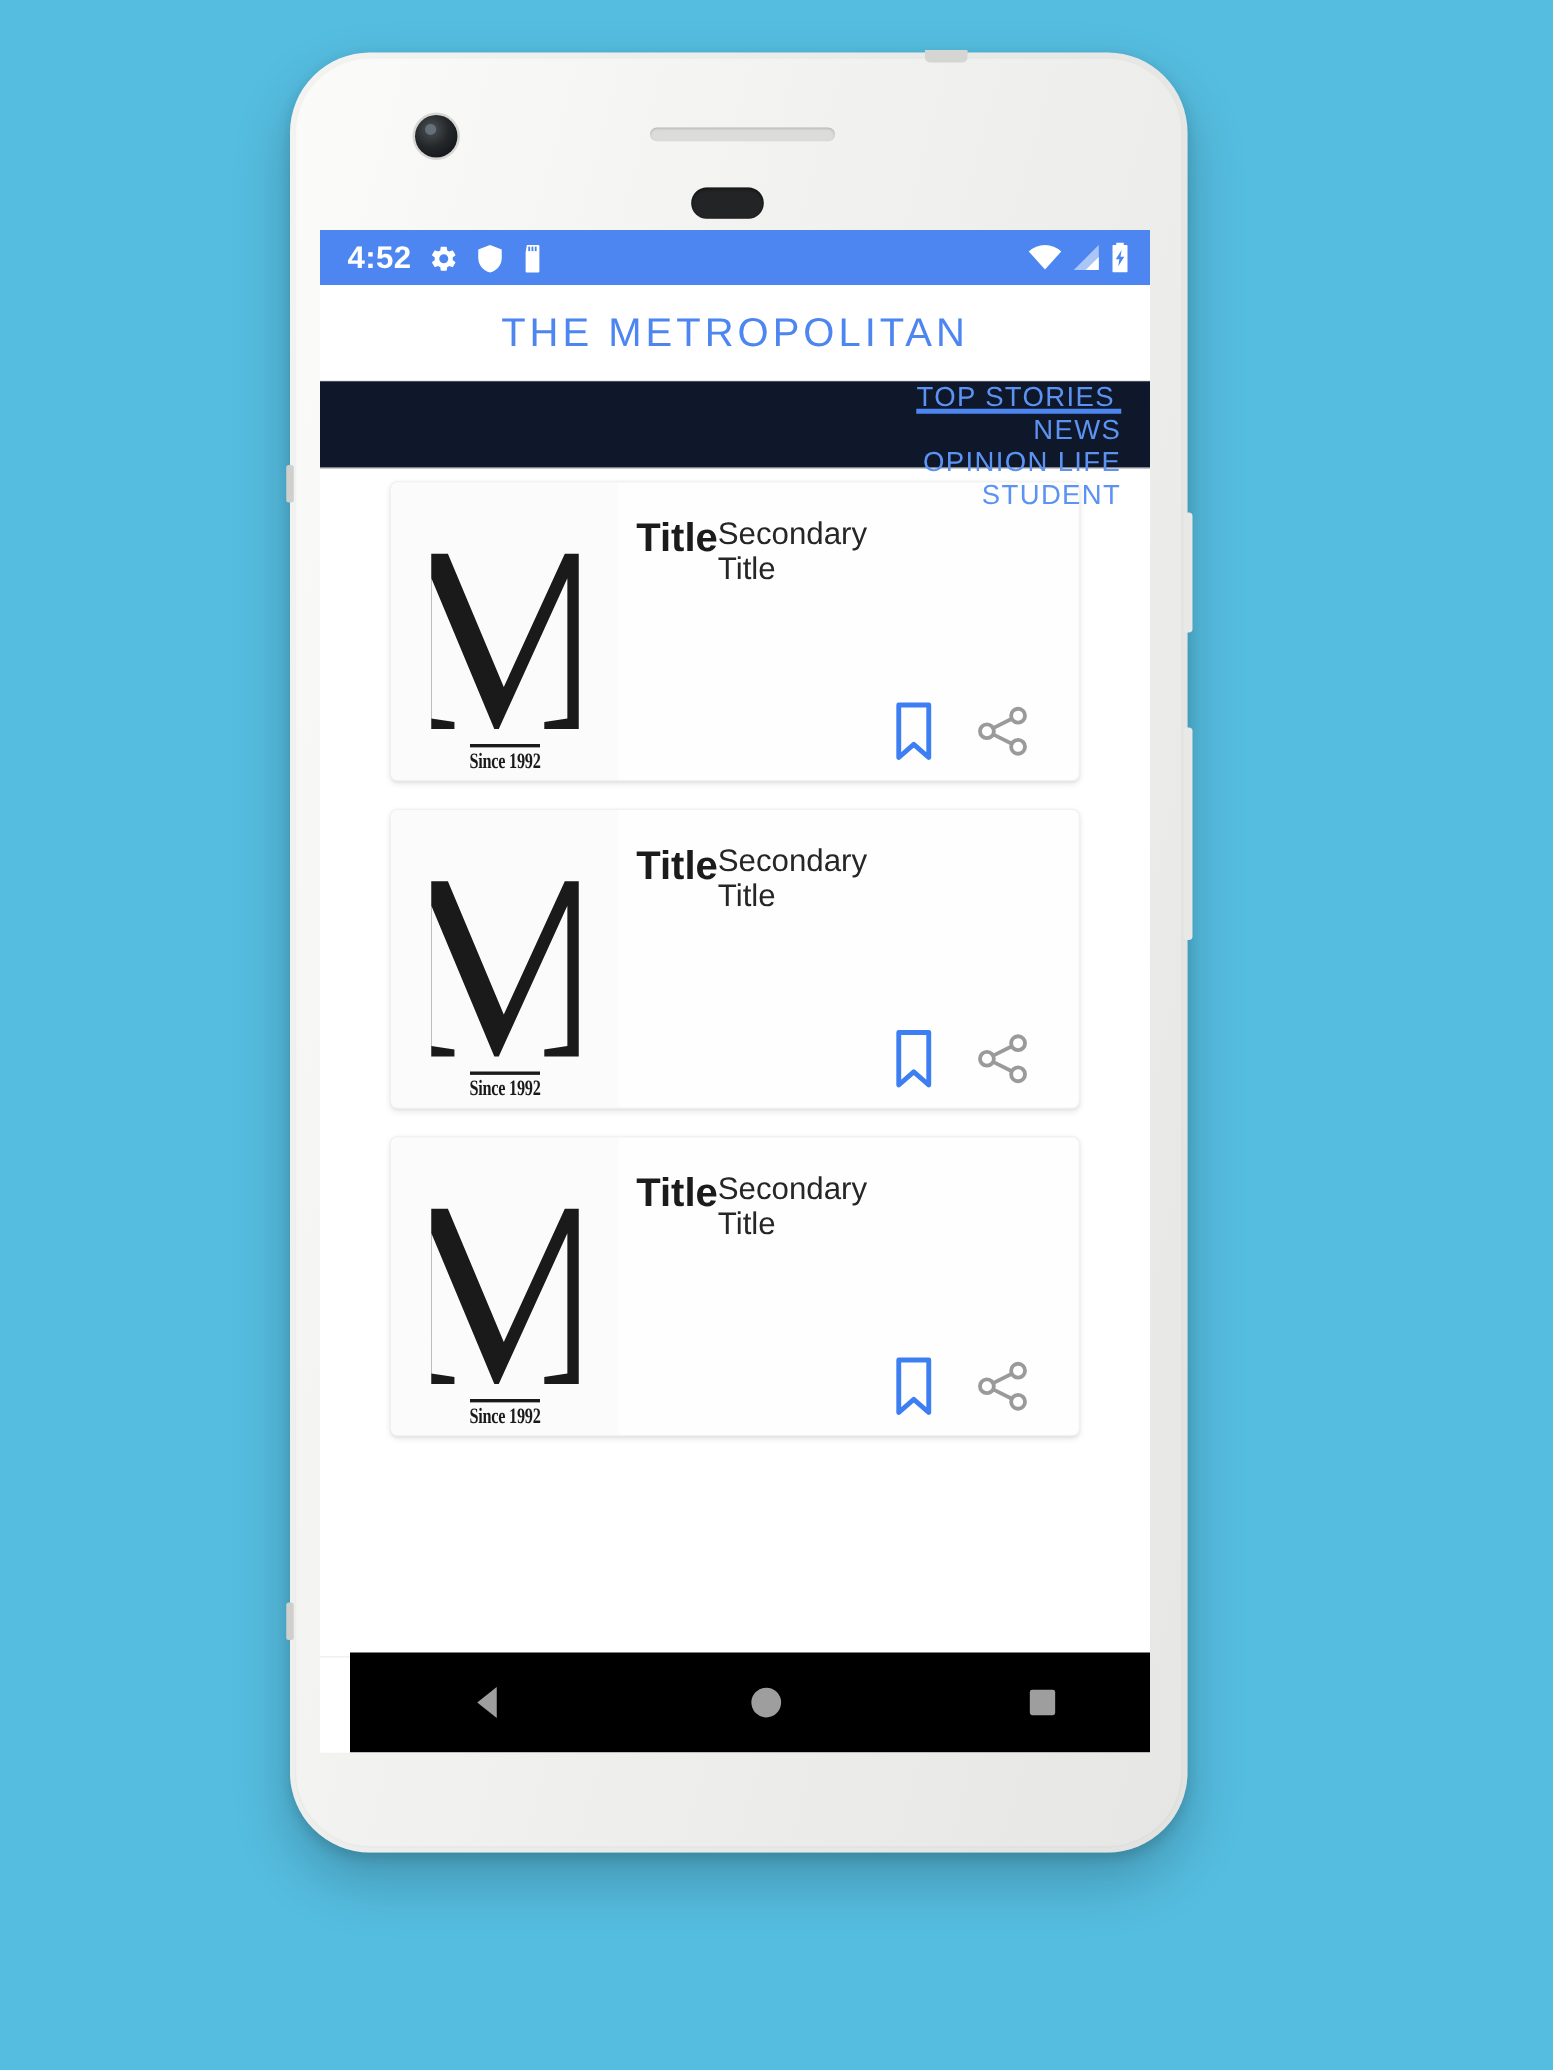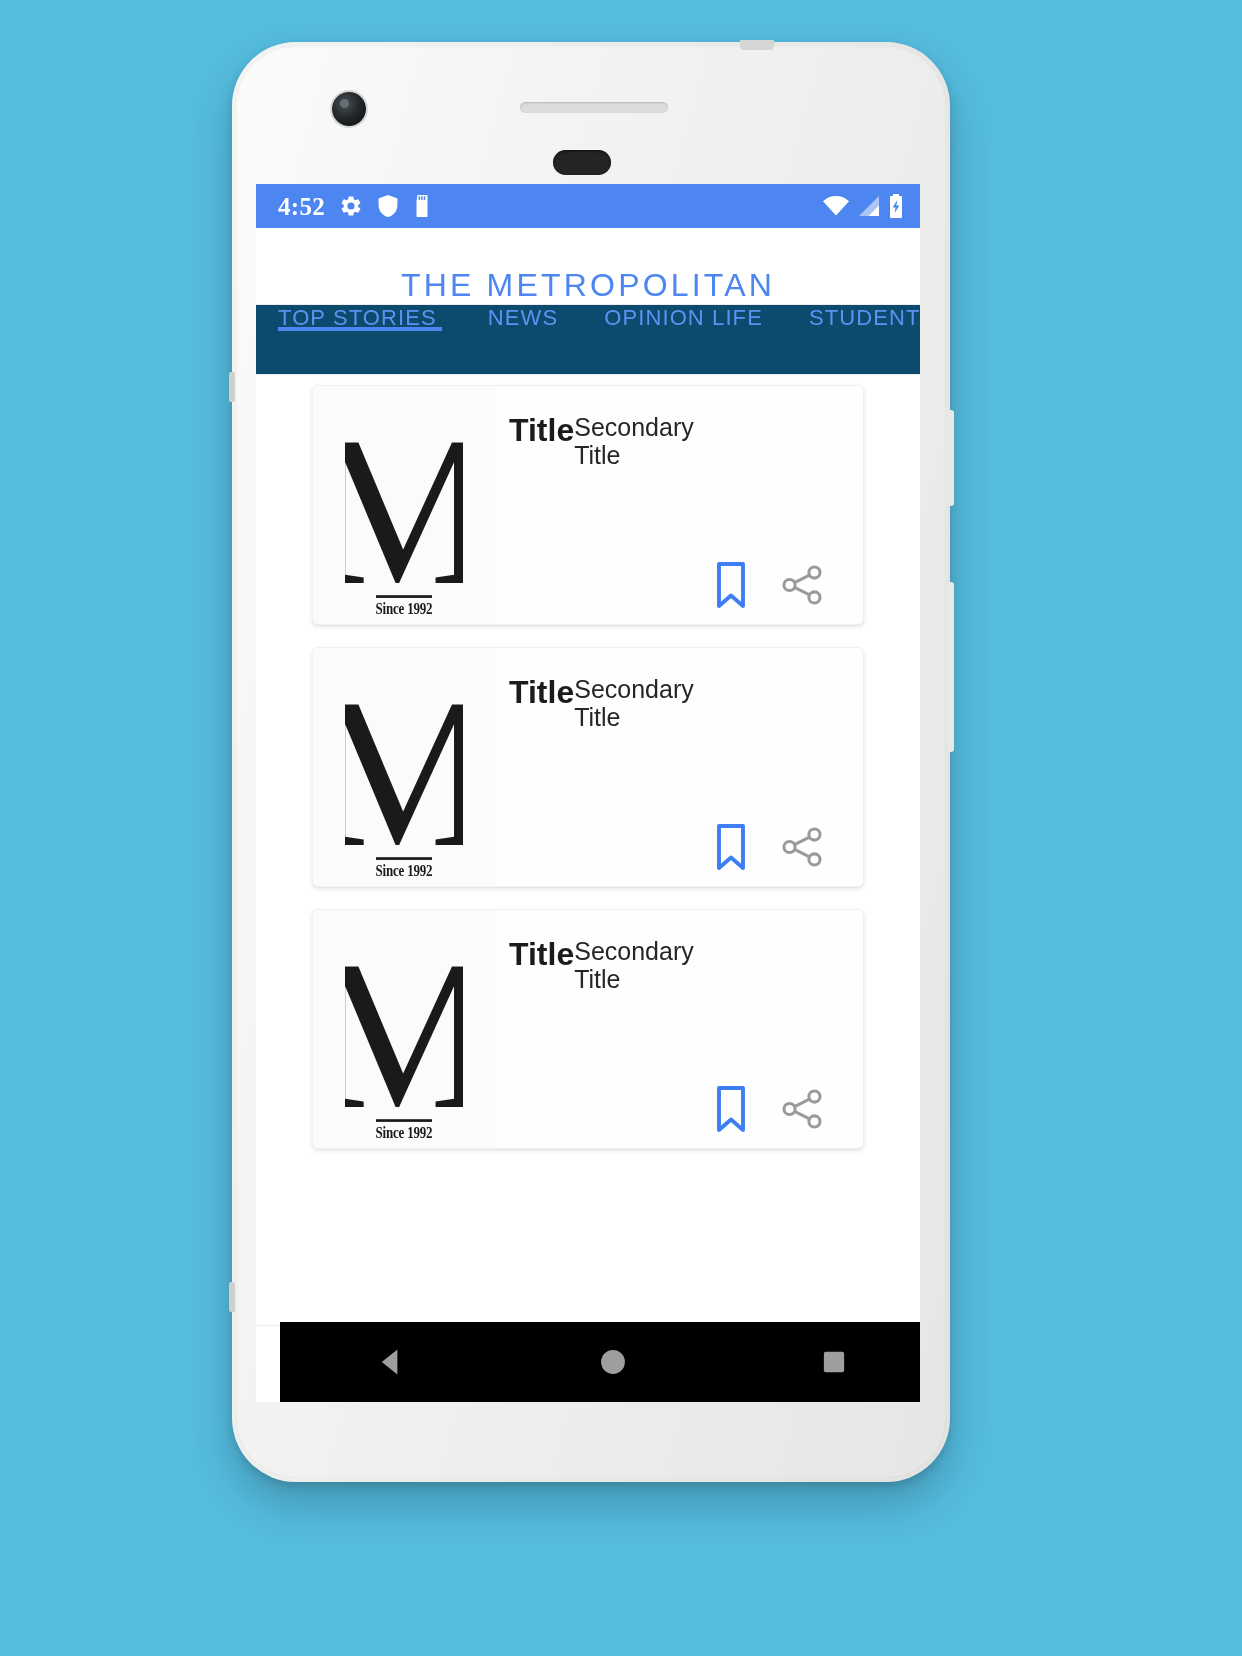--- a/index.html
+++ b/index.html
@@ -60,42 +60,43 @@
     overflow:hidden;
   }
 
   
   #statusbar{
     height:44px;background:#4d86f0;
     display:flex;align-items:center;justify-content:space-between;
     padding:0 16px 0 22px;box-sizing:border-box;
     color:#ffffff;
   }
-  #status-left{display:flex;align-items:flex-start;gap:14px;font-family:Liberation Serif, serif;}
+  #status-left{display:flex;align-items:flex-end;gap:14px;}
   #status-time{font-size:25px;font-weight:700;letter-spacing:.3px;line-height:1;}
   #status-right{display:flex;align-items:center;gap:7px;}
   .sicon{display:block;}
 
   
   #appbar{
     height:76px;background:#fff;
-    display:flex;align-items:flex-end;justify-content:center;
+    display:flex;align-items:center;justify-content:center;
     border-bottom:1px solid #ececec;
   }
   #app-title{
     color:#4d86f0;font-size:32px;font-weight:400;letter-spacing:3.2px;
   }
 
   
   #tabs{
-    height:70px;background:#0c4a6e;
-    display:flex;align-items:flex-start;
+    height:70px;background:#0f172a;
+    display:flex;align-items:flex-end;
     padding-left:22px;box-sizing:border-box;
     position:relative;
     border-bottom:1px solid #f0f0f0;
+    flex-direction:column;
   }
   .tab{
     display:flex;align-items:center;
     font-size:22px;font-weight:500;letter-spacing:1.1px;
     color:#5c93f2;white-space:nowrap;
     padding:0 23px;
     position:relative;
     cursor:pointer;
   }
   .tab:first-child{padding-left:0;padding-right:28px;}

